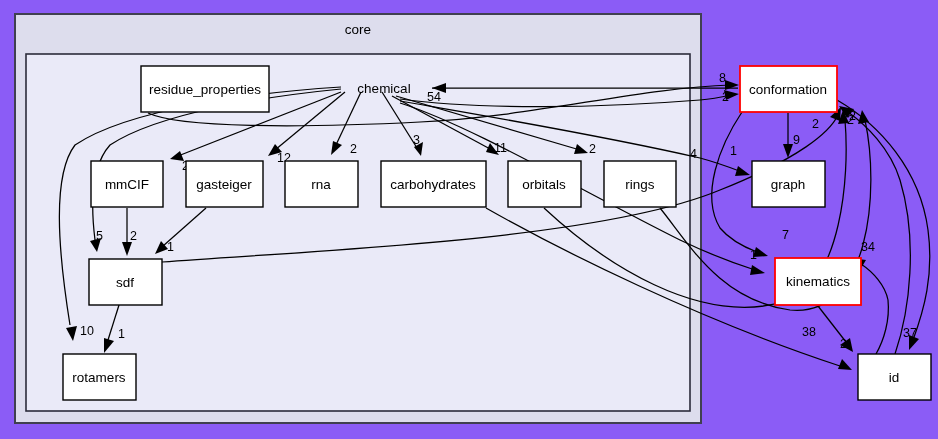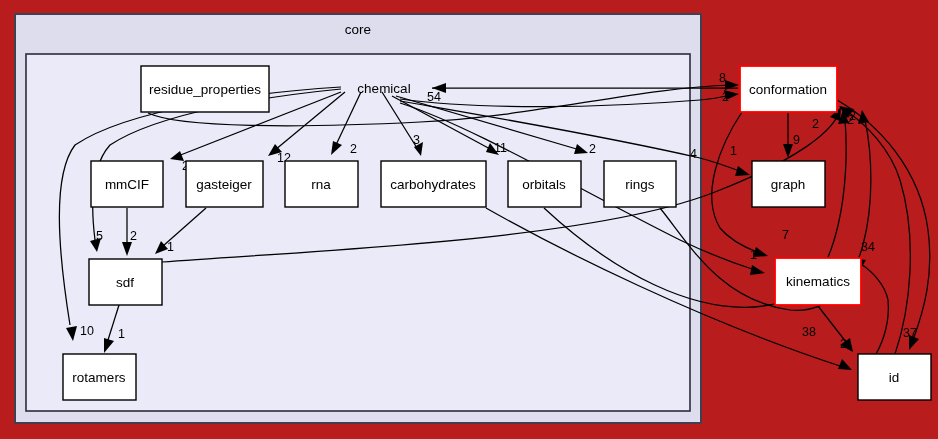--- a/index.html
+++ b/index.html
@@ -4,21 +4,21 @@
 <style>
   html, body {
     margin: 0;
     padding: 0;
     background: #ffffff;
   }
   #stage {
     position: relative;
     width: 938px;
     height: 439px;
-    background: #b91c1c;
+    background: #8b5cf6;
     font-family: "Liberation Sans", sans-serif;
     overflow: hidden;
   }
   svg.graph {
     position: absolute;
     left: 0;
     top: 0;
     width: 938px;
     height: 439px;
   }

